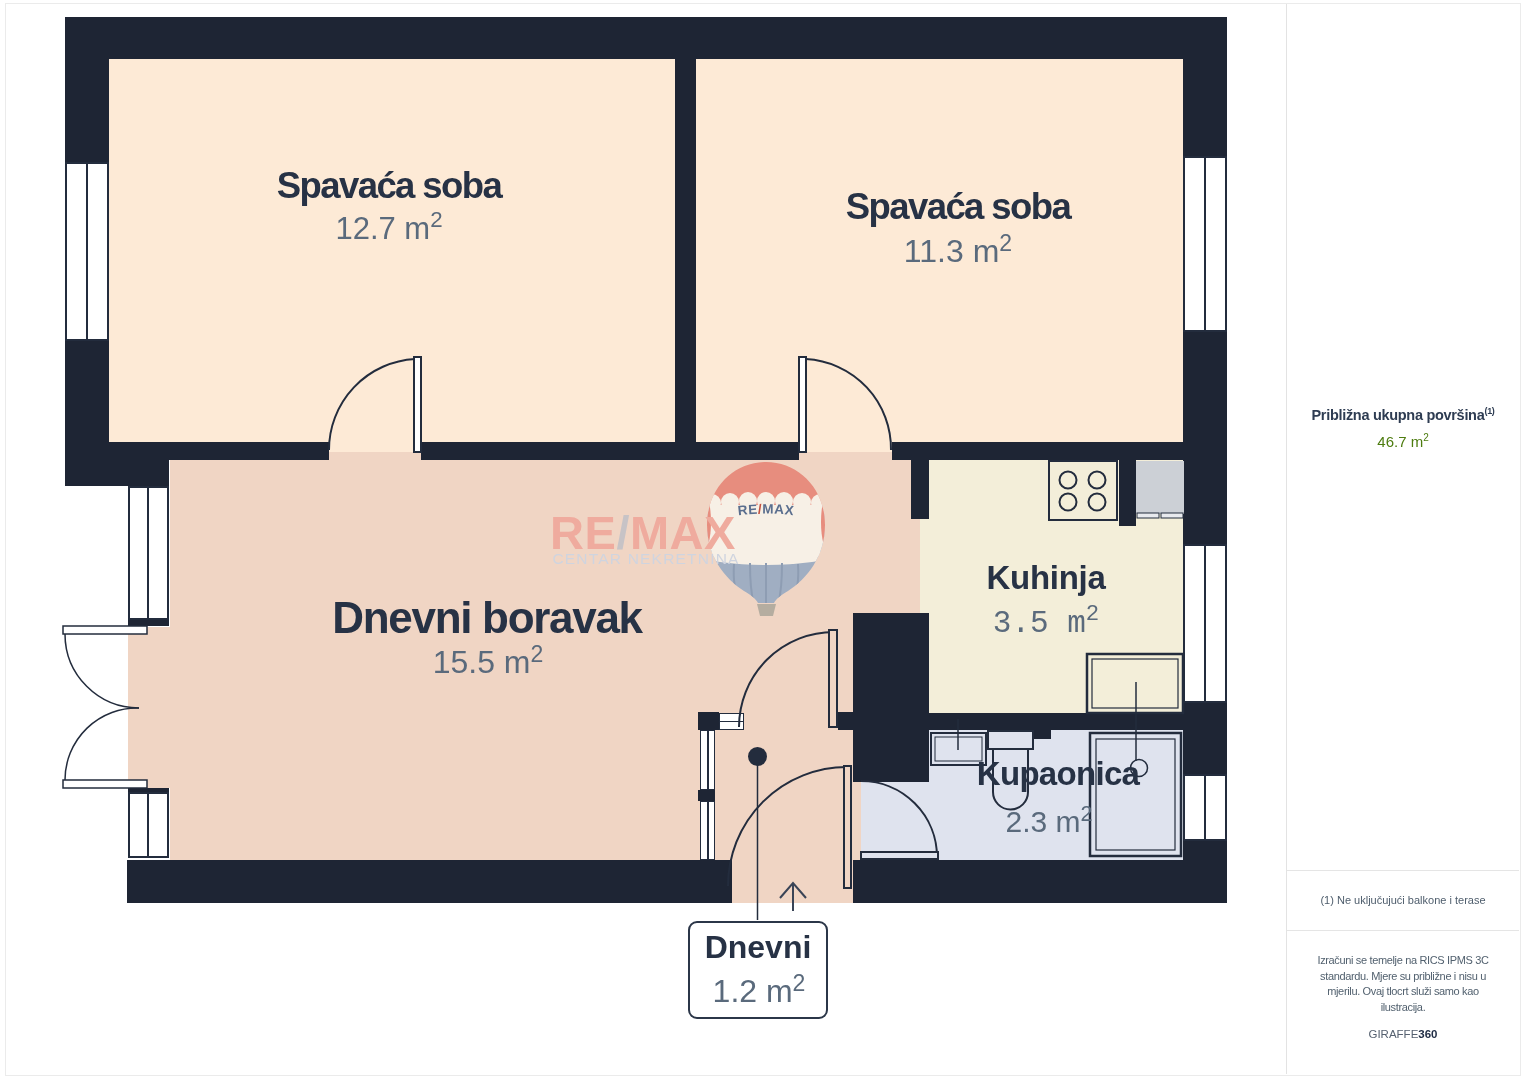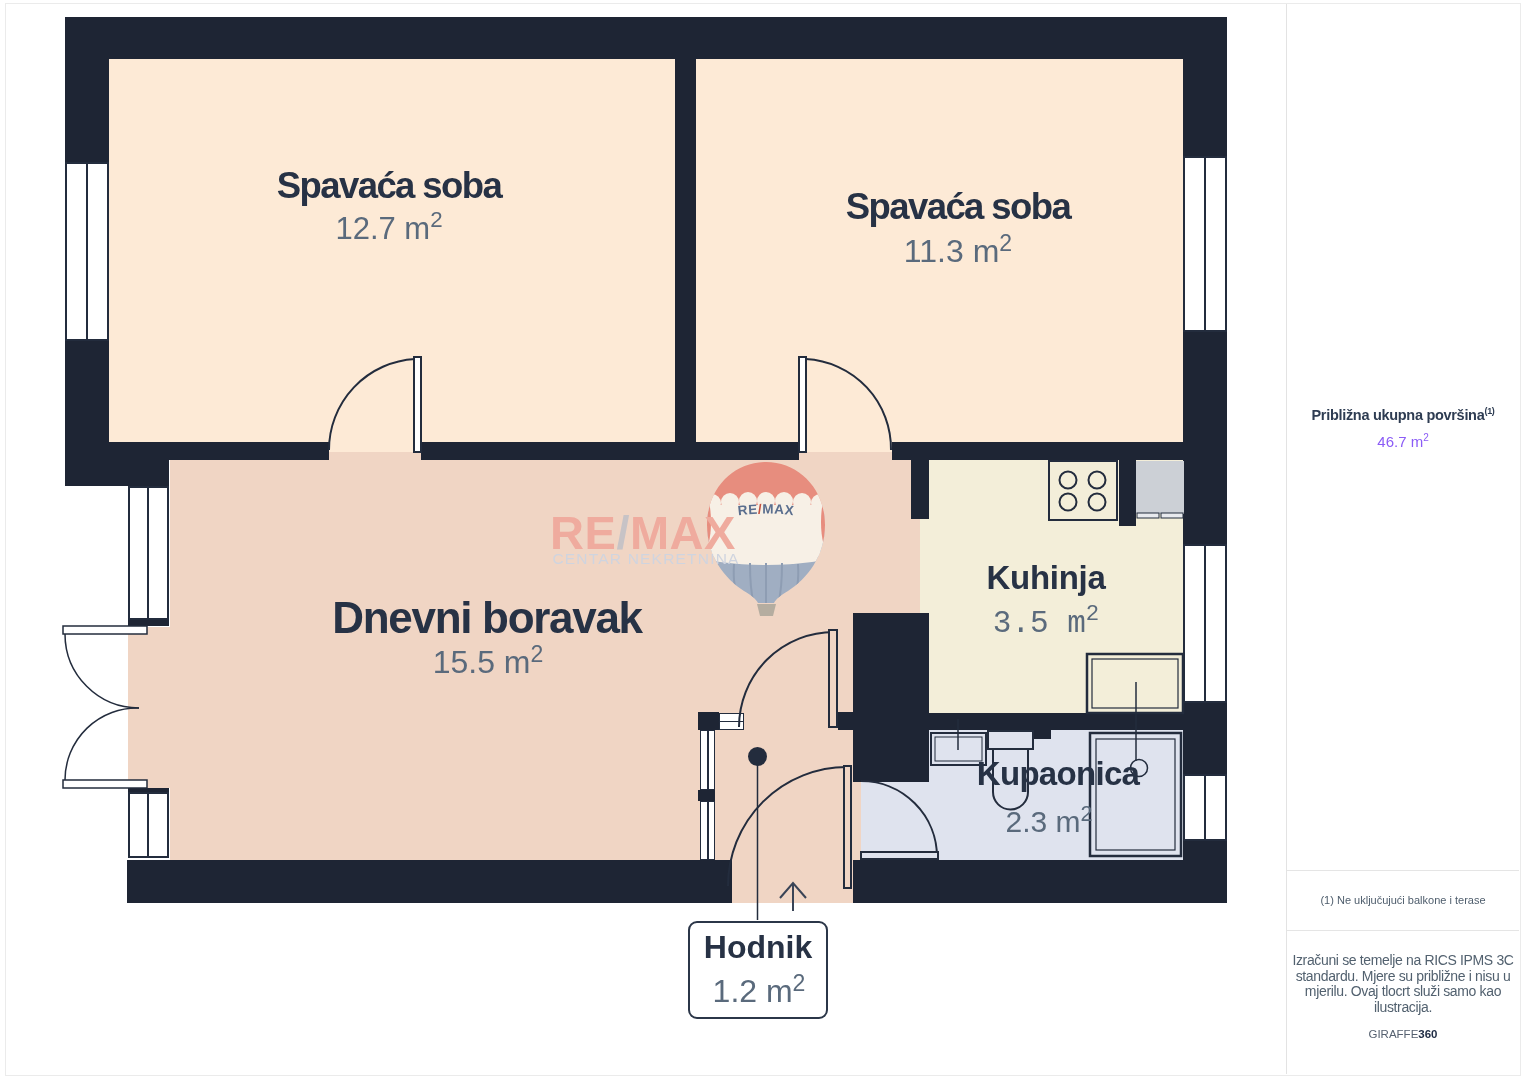--- a/index.html
+++ b/index.html
@@ -181,23 +181,23 @@
   <div class="area" style="left:958px;top:250px;font-size:32px;">11.3 m<sup>2</sup></div>
   <div class="lbl" style="left:487px;top:618px;font-size:44px;letter-spacing:-1.3px;">Dnevni boravak</div>
   <div class="area" style="left:488px;top:661px;font-size:32px;">15.5 m<sup>2</sup></div>
   <div class="lbl" style="left:1046px;top:578px;font-size:33px;letter-spacing:-0.3px;">Kuhinja</div>
   <div class="area" style="left:1046px;top:621px;font-size:31px;font-family:Liberation Mono, monospace;">3.5 m<sup>2</sup></div>
   <div class="lbl" style="left:1058px;top:774px;font-size:33px;letter-spacing:-0.7px;">Kupaonica</div>
   <div class="area" style="left:1049px;top:820px;font-size:30px;">2.3 m<sup>2</sup></div>
 
   <div style="position:absolute;left:688px;top:921px;width:140px;height:98px;background:#fff;
               border:2px solid #2b3648;border-radius:9px;box-sizing:border-box;"></div>
-  <div class="lbl" style="left:758px;top:947px;font-size:32px;">Hodnik</div>
+  <div class="lbl" style="left:758px;top:947px;font-size:32px;">Dnevni</div>
   <div class="area" style="left:759px;top:990px;font-size:32px;">1.2 m<sup>2</sup></div>
 
   <div class="side" style="left:1403px;top:414px;font-size:14.5px;font-weight:bold;color:#2e3c52;letter-spacing:-0.3px;">Približna ukupna površina<span style="font-size:9px;vertical-align:6px;">(1)</span></div>
-  <div class="side" style="left:1403px;top:441px;font-size:15px;color:#8b5cf6;">46.7 m<sup style="font-size:10px;">2</sup></div>
+  <div class="side" style="left:1403px;top:441px;font-size:15px;color:#4d7c0f;">46.7 m<sup style="font-size:10px;">2</sup></div>
   <div style="position:absolute;left:1287px;top:870px;width:232px;height:1px;background:#e5e5e5;"></div>
   <div class="side" style="left:1403px;top:900px;font-size:11px;color:#4e5d6c;">(1) Ne uključujući balkone i terase</div>
   <div style="position:absolute;left:1287px;top:930px;width:232px;height:1px;background:#e5e5e5;"></div>
-  <div class="side" style="left:1403px;top:984px;font-size:14px;color:#52616f;transform:translate(-50%,-50%);line-height:15.5px;letter-spacing:-0.35px;">Izračuni se temelje na RICS IPMS 3C<br>standardu. Mjere su približne i nisu u<br>mjerilu. Ovaj tlocrt služi samo kao<br>ilustracija.</div>
+  <div class="side" style="left:1403px;top:984px;font-size:11px;color:#52616f;transform:translate(-50%,-50%);line-height:15.5px;letter-spacing:-0.35px;">Izračuni se temelje na RICS IPMS 3C<br>standardu. Mjere su približne i nisu u<br>mjerilu. Ovaj tlocrt služi samo kao<br>ilustracija.</div>
   <div class="side" style="left:1403px;top:1034px;font-size:11.5px;color:#566170;">GIRAFFE<span style="font-weight:bold;color:#212e46;text-align:center;">360</span></div>
 </div>
 
 </body></html>

